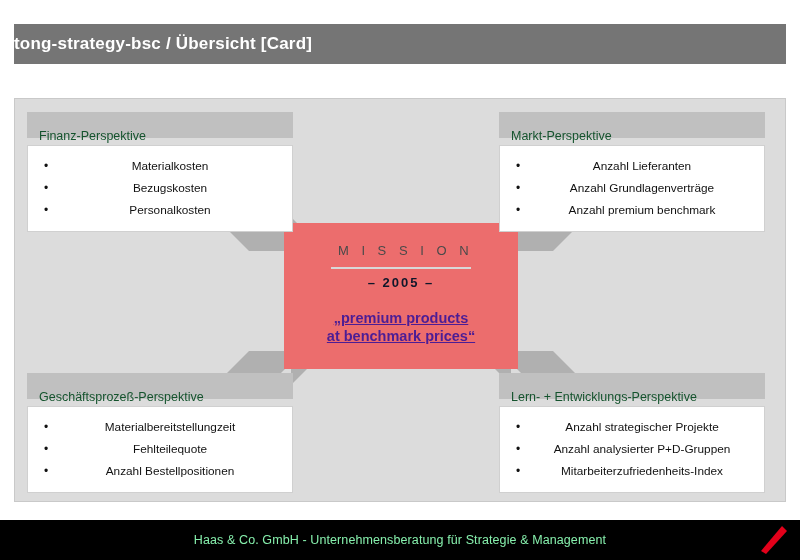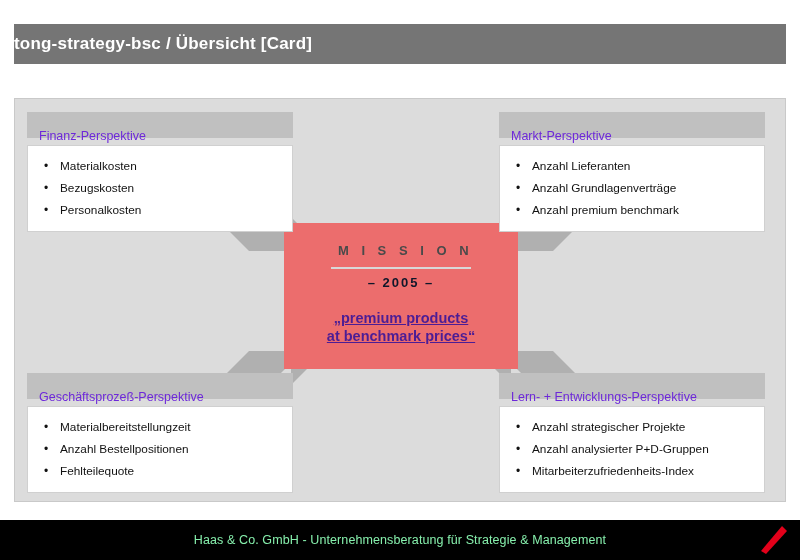--- a/index.html
+++ b/index.html
@@ -69,21 +69,21 @@
     display: flex;
     flex-direction: column;
     align-items: center;
     justify-content: flex-start;
     padding-top: 20px;
     z-index: 3;
   }
   .mission-title {
     color: #4a4a4a;
     font-size: 13px;
-    font-weight: bold;
+    font-weight: normal;
     letter-spacing: 4.5px;
     text-align: center;
     padding-left: 9px;
   }
   .mission-rule {
     width: 140px;
     height: 2px;
     background: #d8d8d8;
     margin: 9px 0 6px 0;
   }
@@ -118,33 +118,34 @@
 
   .q-header {
     background: #c0c0c0;
     height: 26px;
     display: flex;
     align-items: center;
     padding-left: 12px;
     box-sizing: border-box;
   }
   .q-header-text {
-    color: #6d28d9;
+    color: #14532d;
     font-size: 12.5px;
     white-space: nowrap;
     margin-top: 21px;
   }
   .q-body {
     background: #ffffff;
     border: 1px solid #d0d0d0;
     border-top: none;
     margin-top: 7px;
     padding: 9px 12px 10px 12px;
     box-sizing: border-box;
     min-height: 82px;
+    text-align: center;
   }
   .q-body.with-border { border-top: 1px solid #d0d0d0; }
   .q-list {
     list-style: none;
     margin: 0;
     padding: 0;
   }
   .q-list li {
     position: relative;
     padding-left: 20px;
@@ -244,22 +245,22 @@
     </div>
   </div>
 
   <div class="quadrant q-bl">
     <div class="q-header">
       <span class="q-header-text">Geschäftsprozeß-Perspektive</span>
     </div>
     <div class="q-body with-border">
       <ul class="q-list">
         <li>Materialbereitstellungzeit</li>
+        <li>Fehlteilequote</li>
         <li>Anzahl Bestellpositionen</li>
-        <li>Fehlteilequote</li>
       </ul>
     </div>
   </div>
 
   <div class="quadrant q-br">
     <div class="q-header">
       <span class="q-header-text">Lern- + Entwicklungs-Perspektive</span>
     </div>
     <div class="q-body with-border">
       <ul class="q-list">

